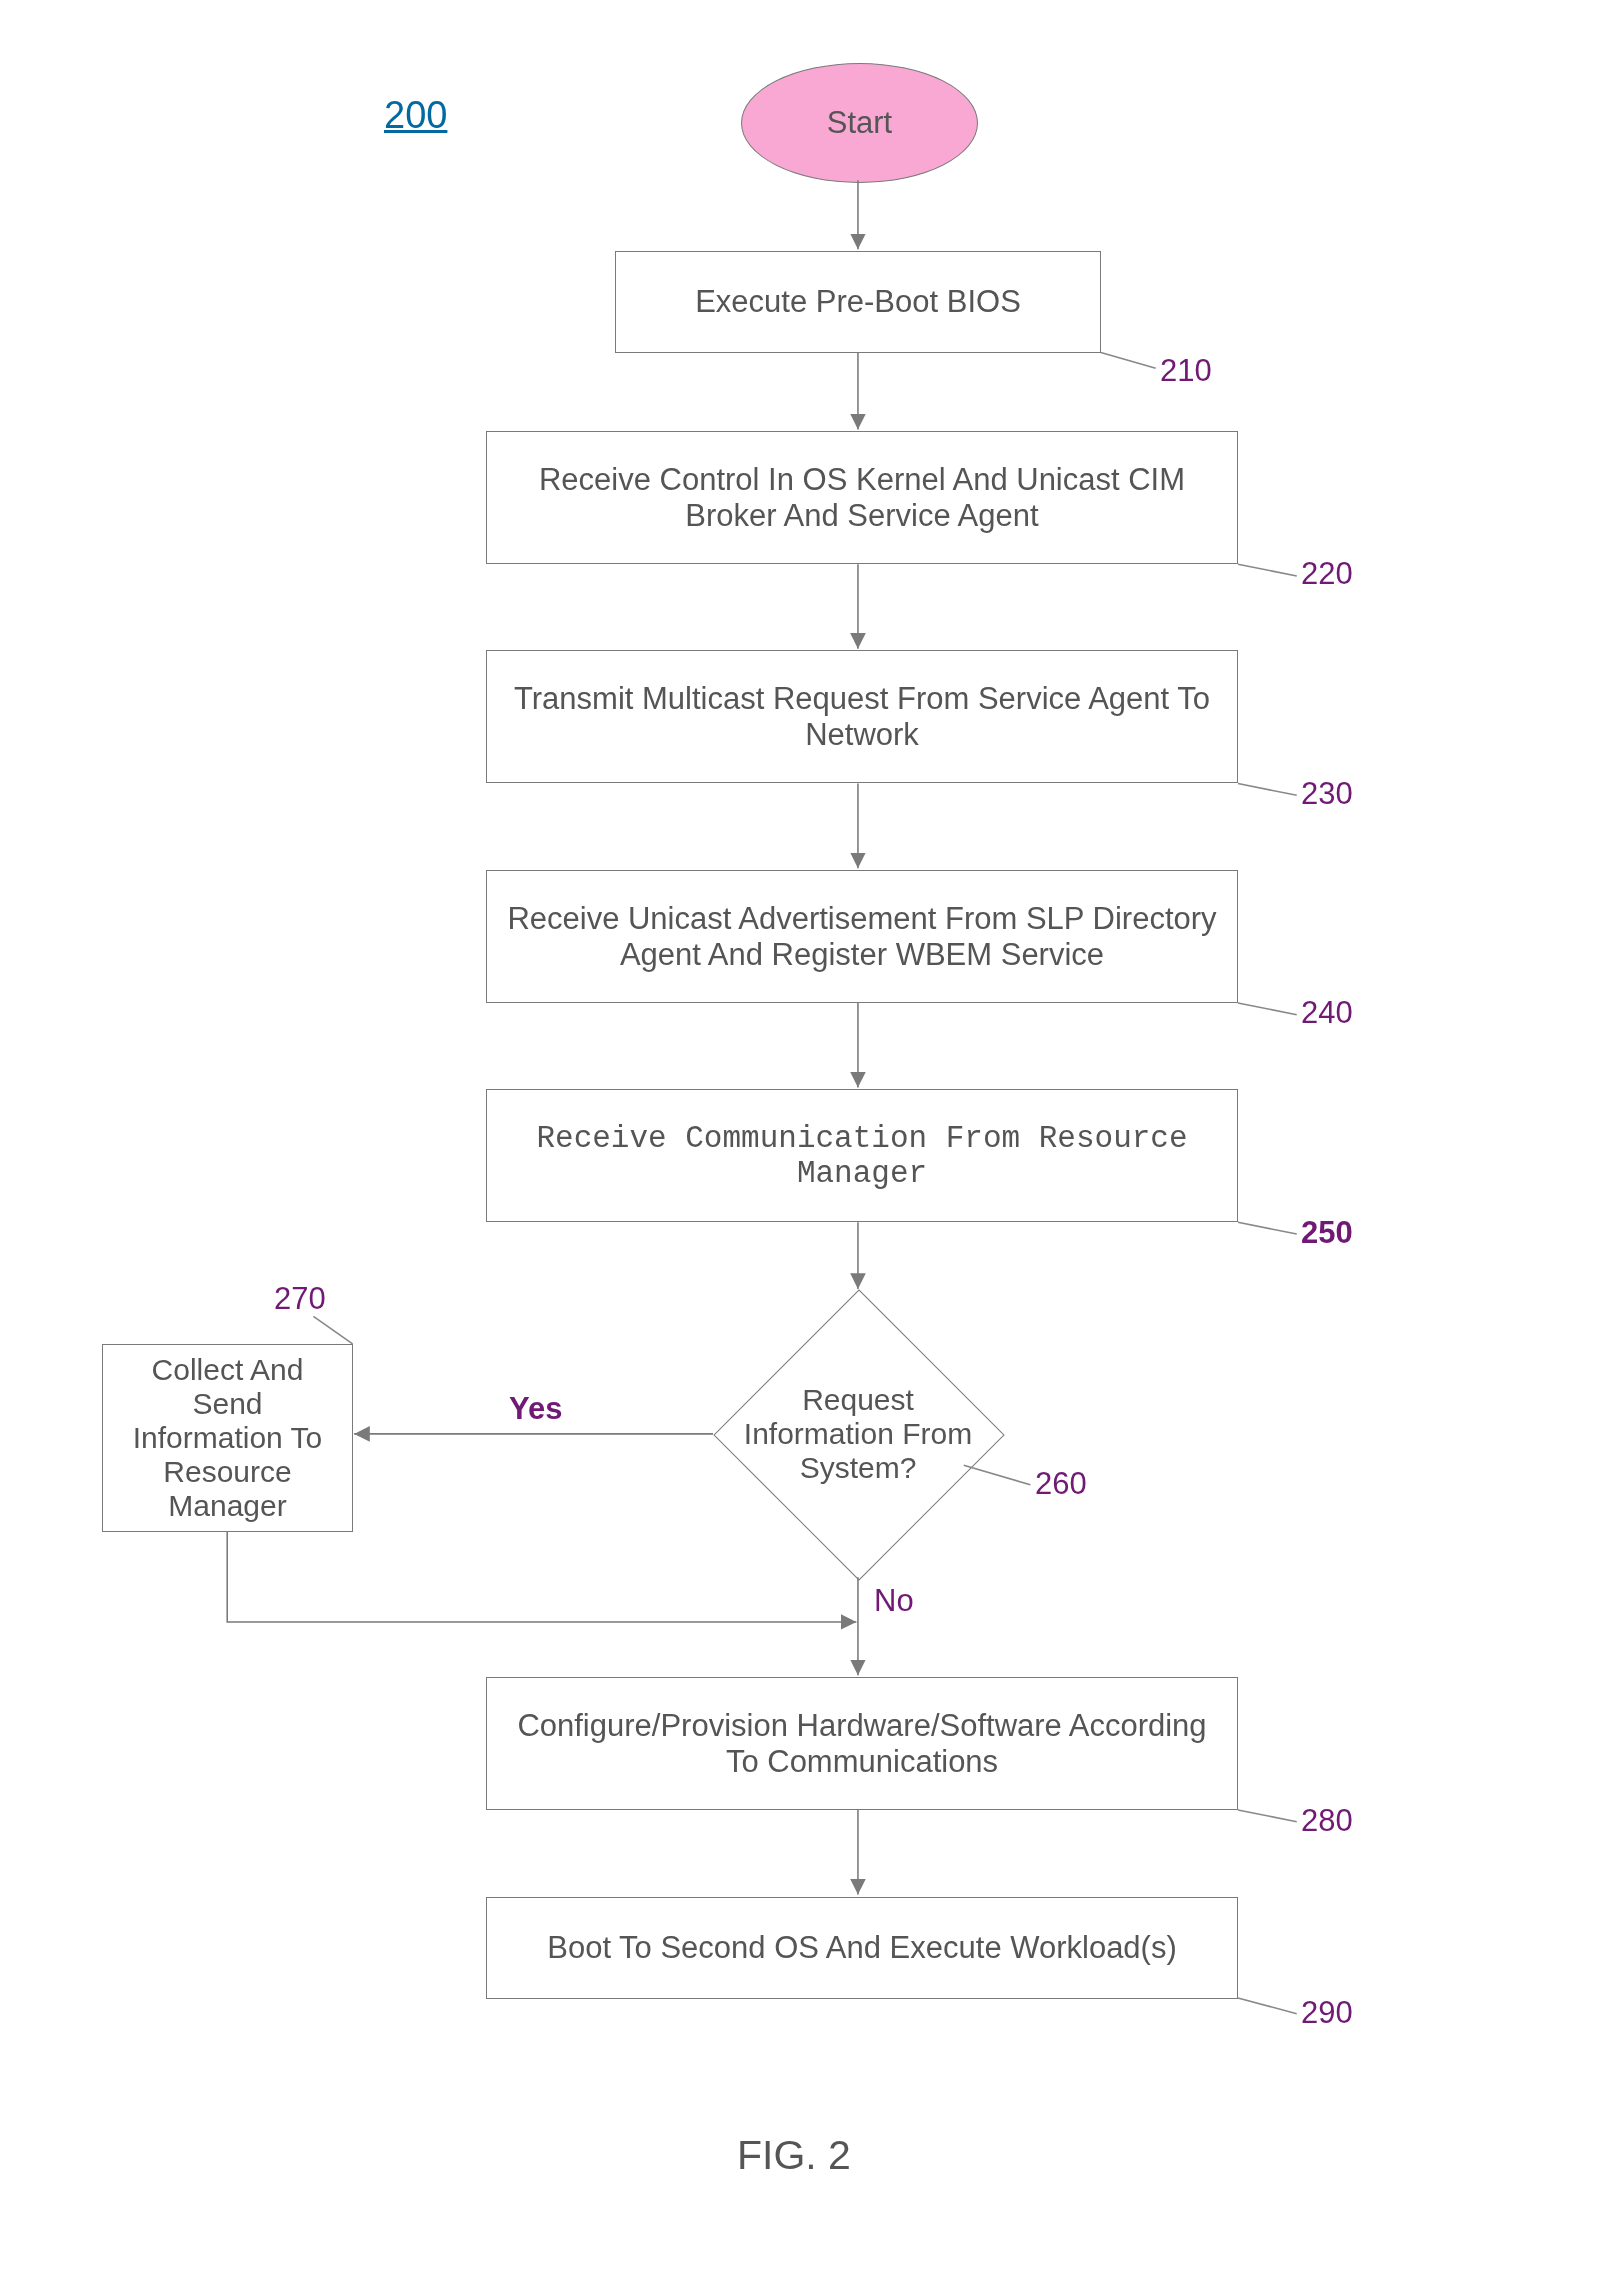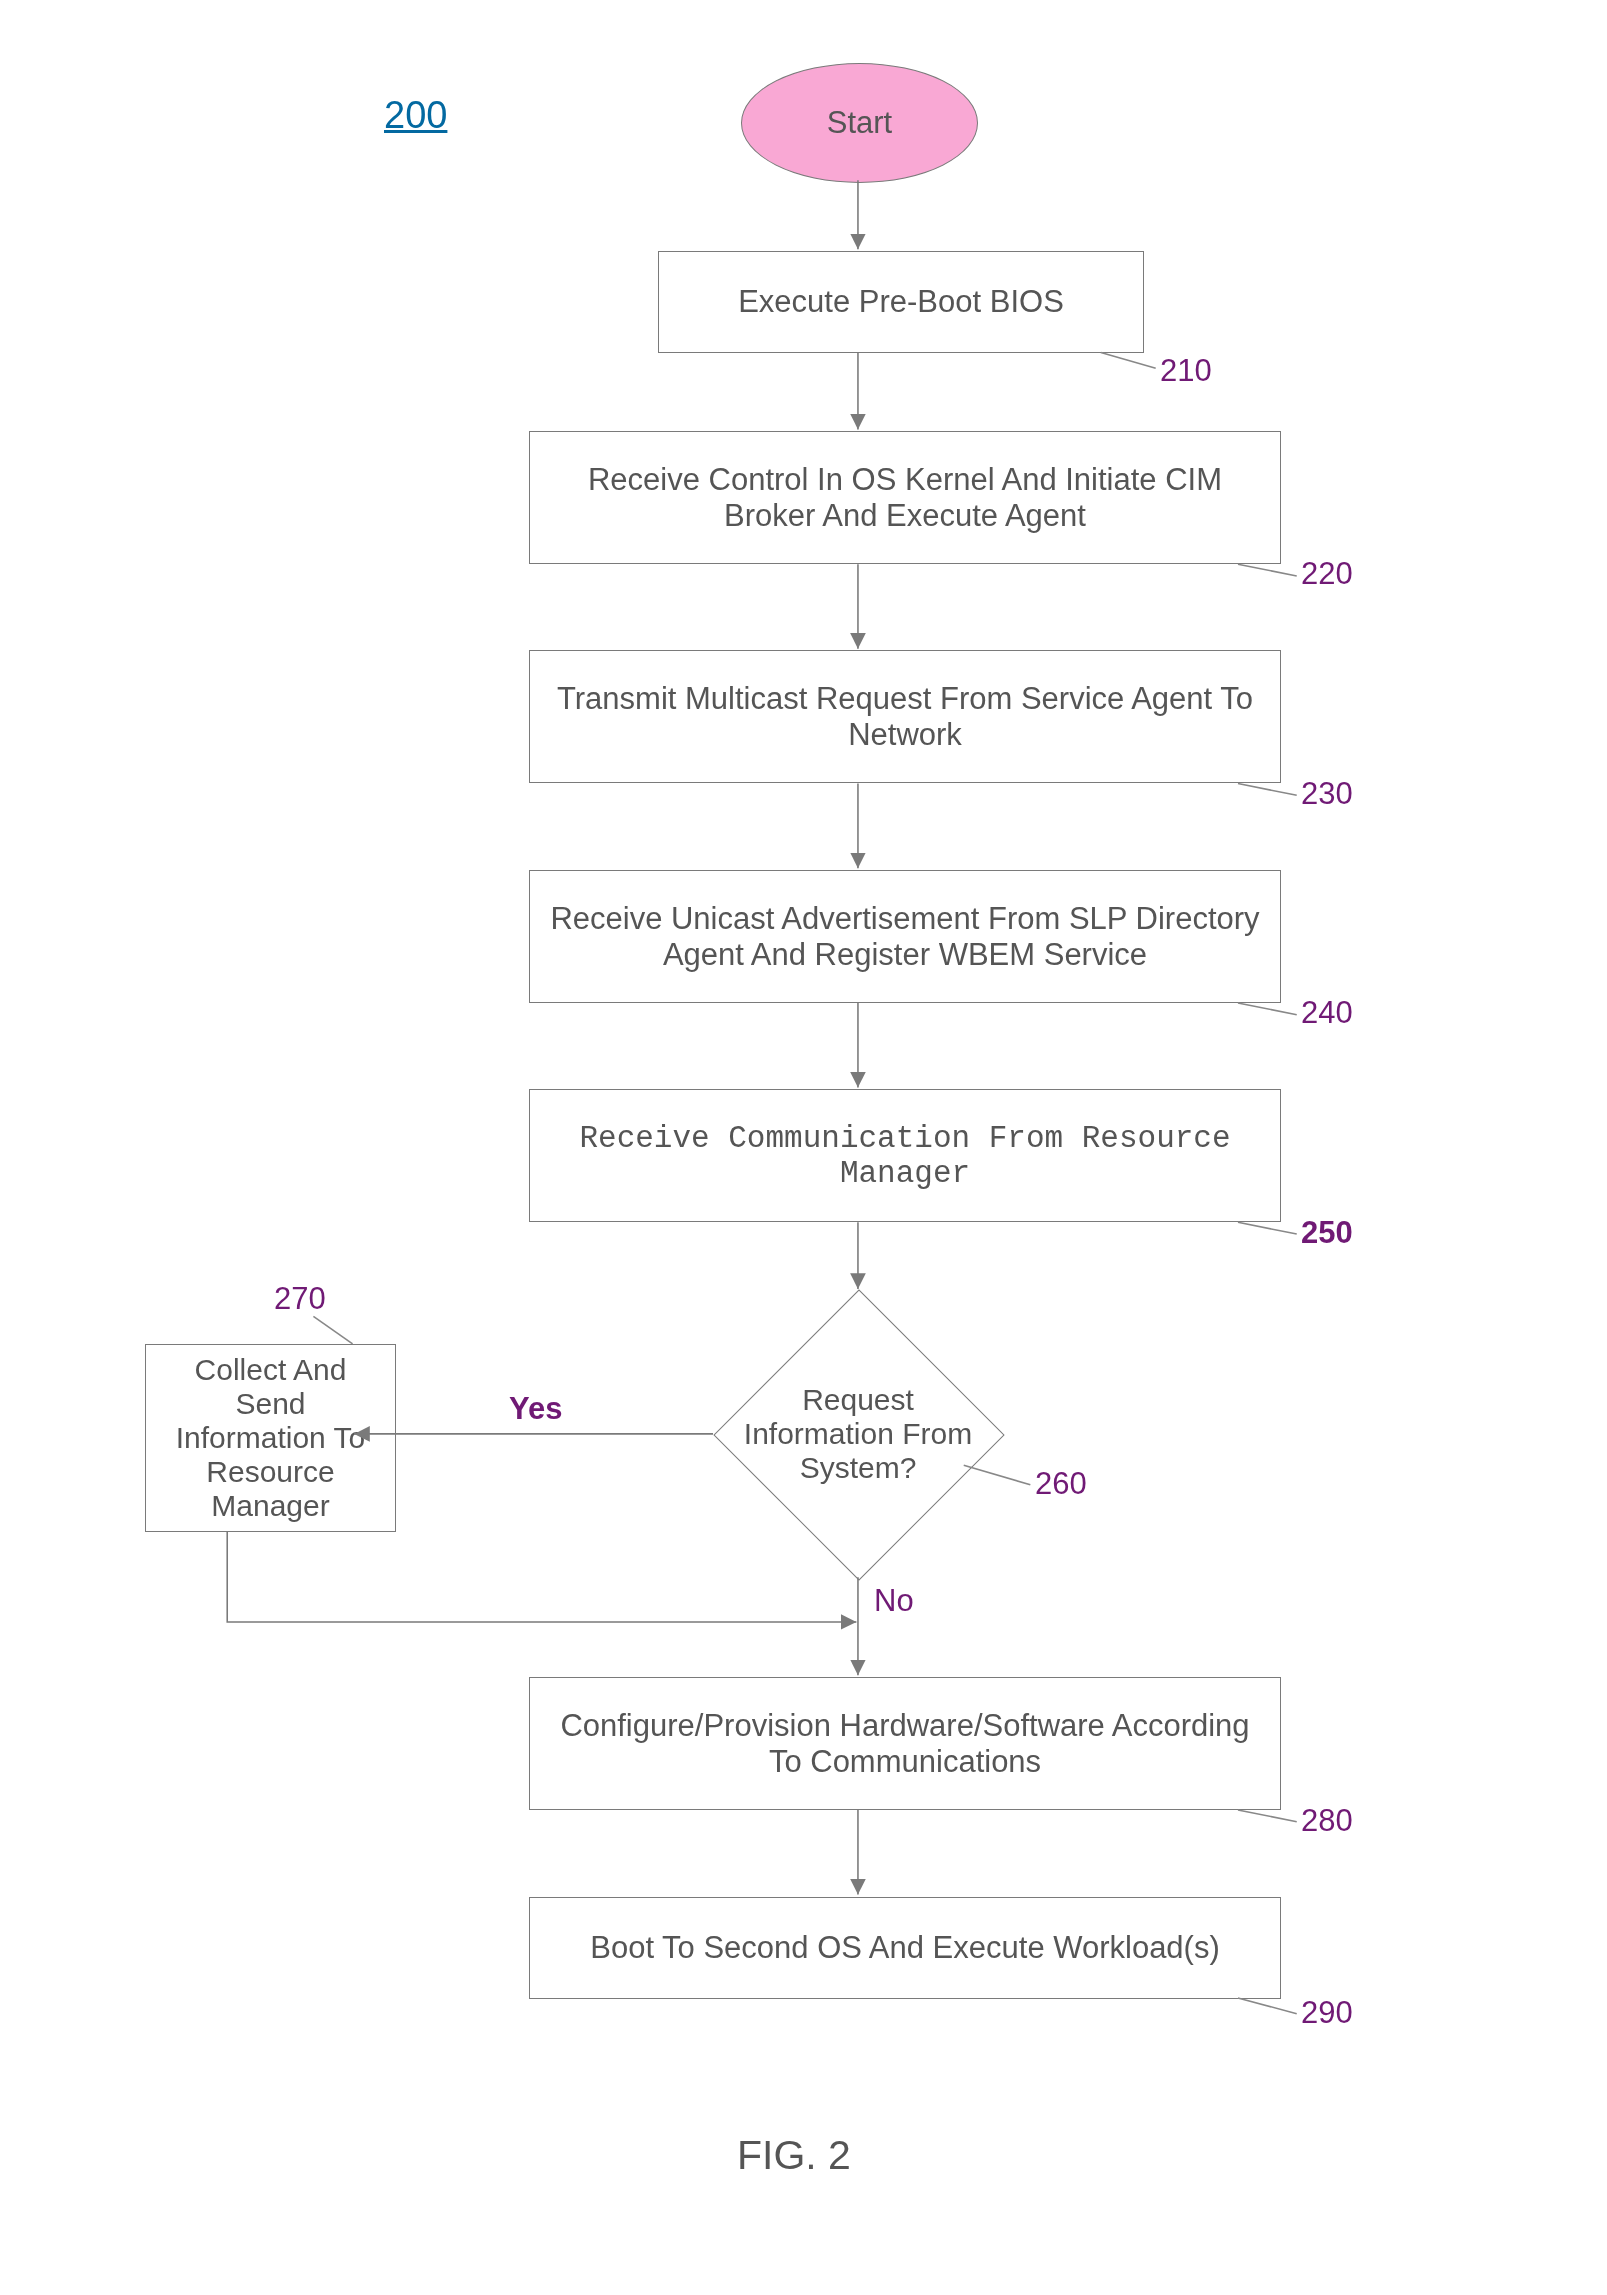--- a/index.html
+++ b/index.html
@@ -18,21 +18,20 @@
     border: 1.6px solid #7a7a7a;
     background: #fff;
     display: flex;
     align-items: center;
     justify-content: center;
     text-align: center;
     font-size: 31px;
     color: #555;
     padding: 0 15.7px;
     box-sizing: border-box;
-    margin-left: 43px;
   }
   .start {
     position: absolute;
     border: 1.6px solid #7a7a7a;
     border-radius: 50%;
     display: flex;
     align-items: center;
     justify-content: center;
     font-size: 31px;
     color: #555;
@@ -98,21 +97,21 @@
   <div class="start" style="left:741px; top:63px; width:235px; height:118px;">
     <span>Start</span>
   </div>
 
   <div class="box" style="left:615px; top:251px; width:486px; height:102px;">
     <span>Execute Pre-Boot BIOS</span>
   </div>
   <div class="label" style="left:1160px; top:353px;">210</div>
 
   <div class="box" style="left:486px; top:431px; width:752px; height:133px;">
-    <span>Receive Control In OS Kernel And Initiate CIM Broker And Execute Agent</span>
+    <span>Receive Control In OS Kernel And Unicast CIM Broker And Service Agent</span>
   </div>
   <div class="label" style="left:1301px; top:556px;">220</div>
 
   <div class="box" style="left:486px; top:650px; width:752px; height:133px;">
     <span>Transmit Multicast Request From Service Agent To Network</span>
   </div>
   <div class="label" style="left:1301px; top:776px;">230</div>
 
   <div class="box" style="left:486px; top:870px; width:752px; height:133px;">
     <span>Receive Unicast Advertisement From SLP Directory Agent And Register WBEM Service</span>

